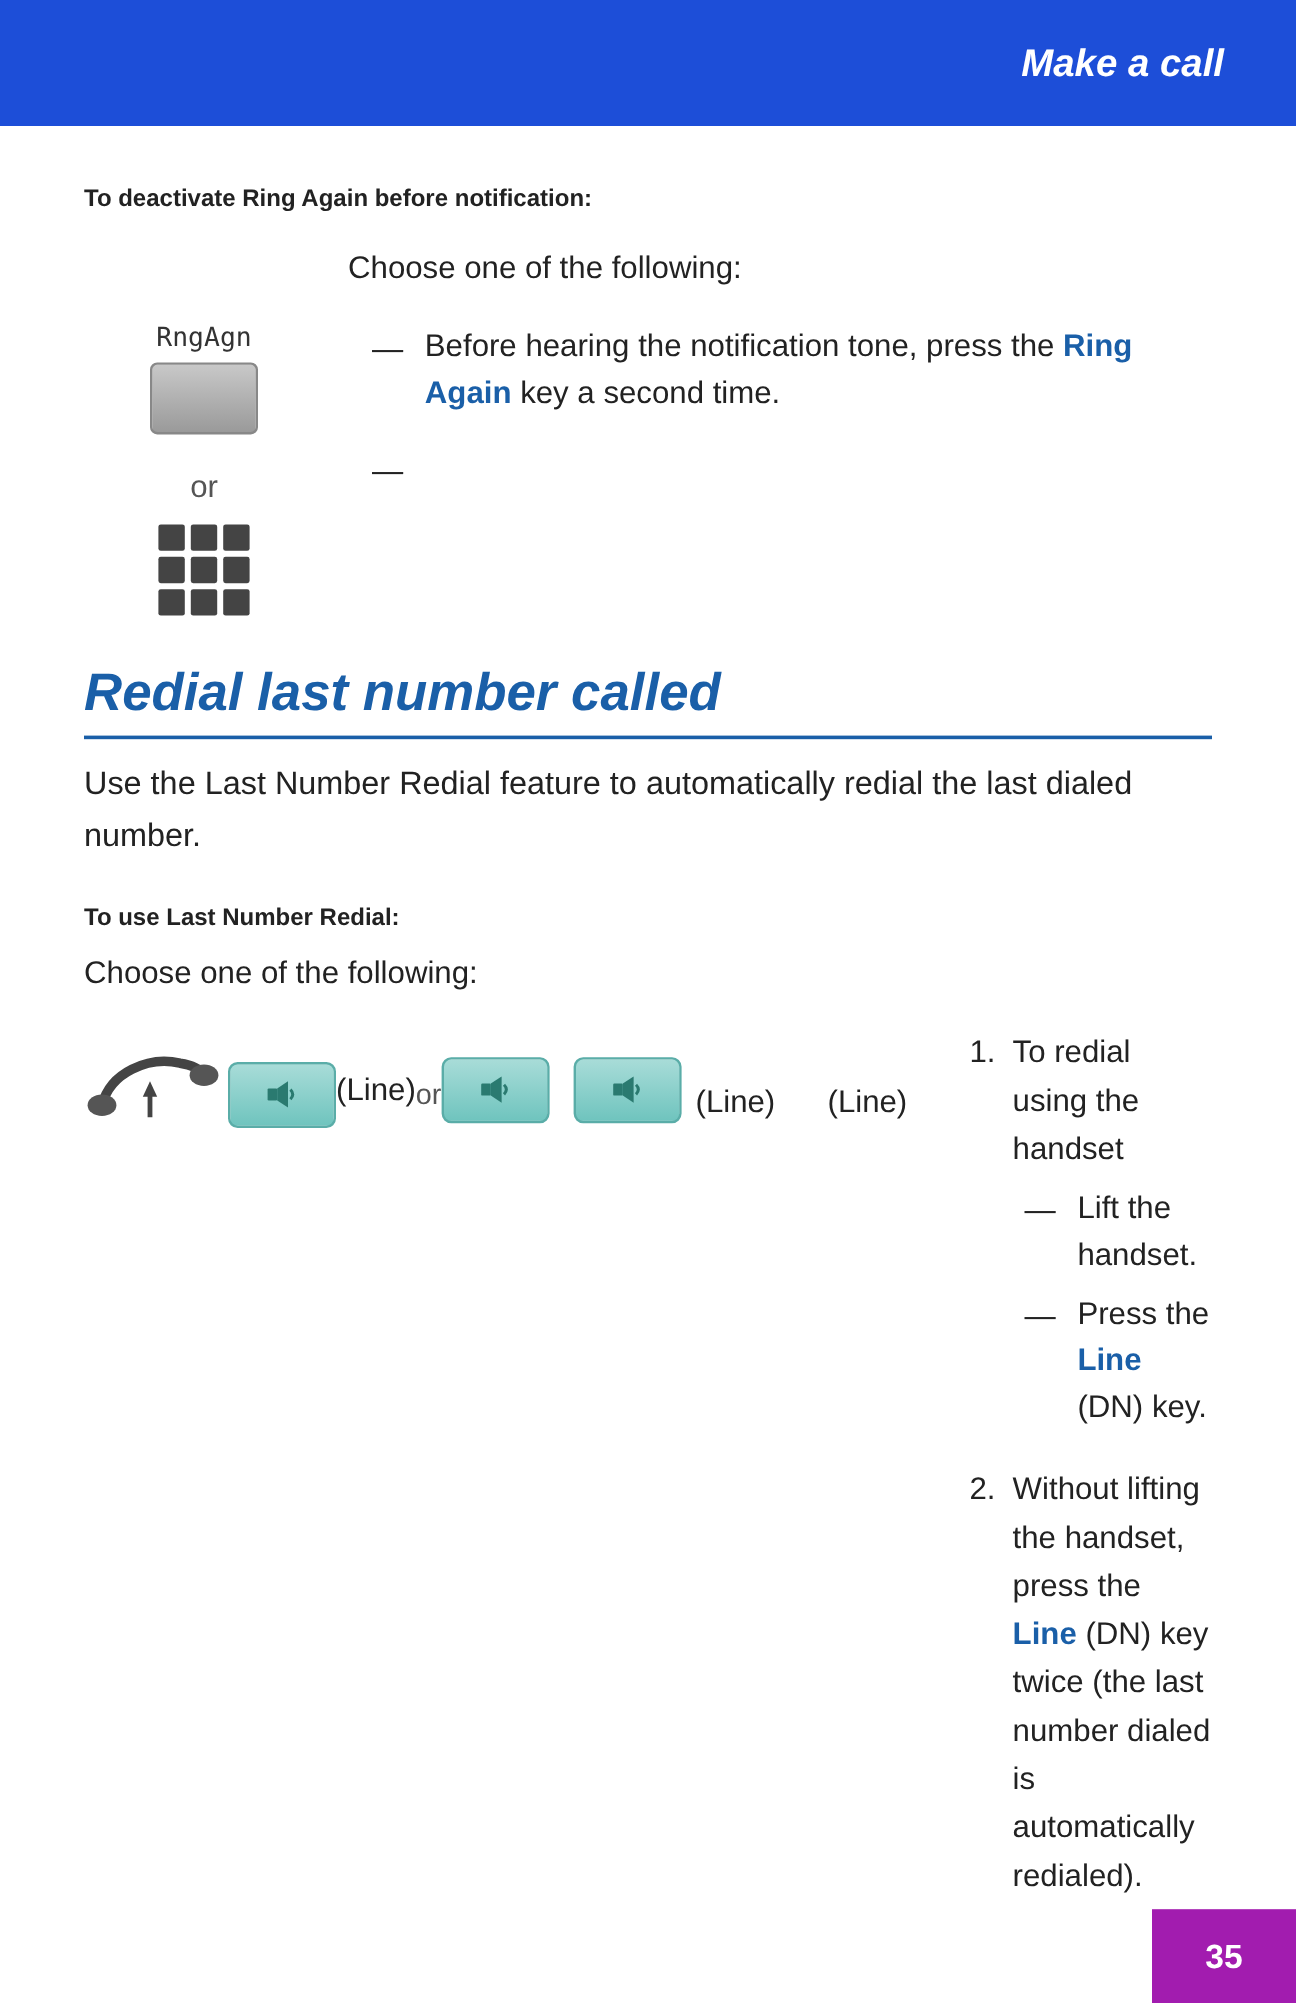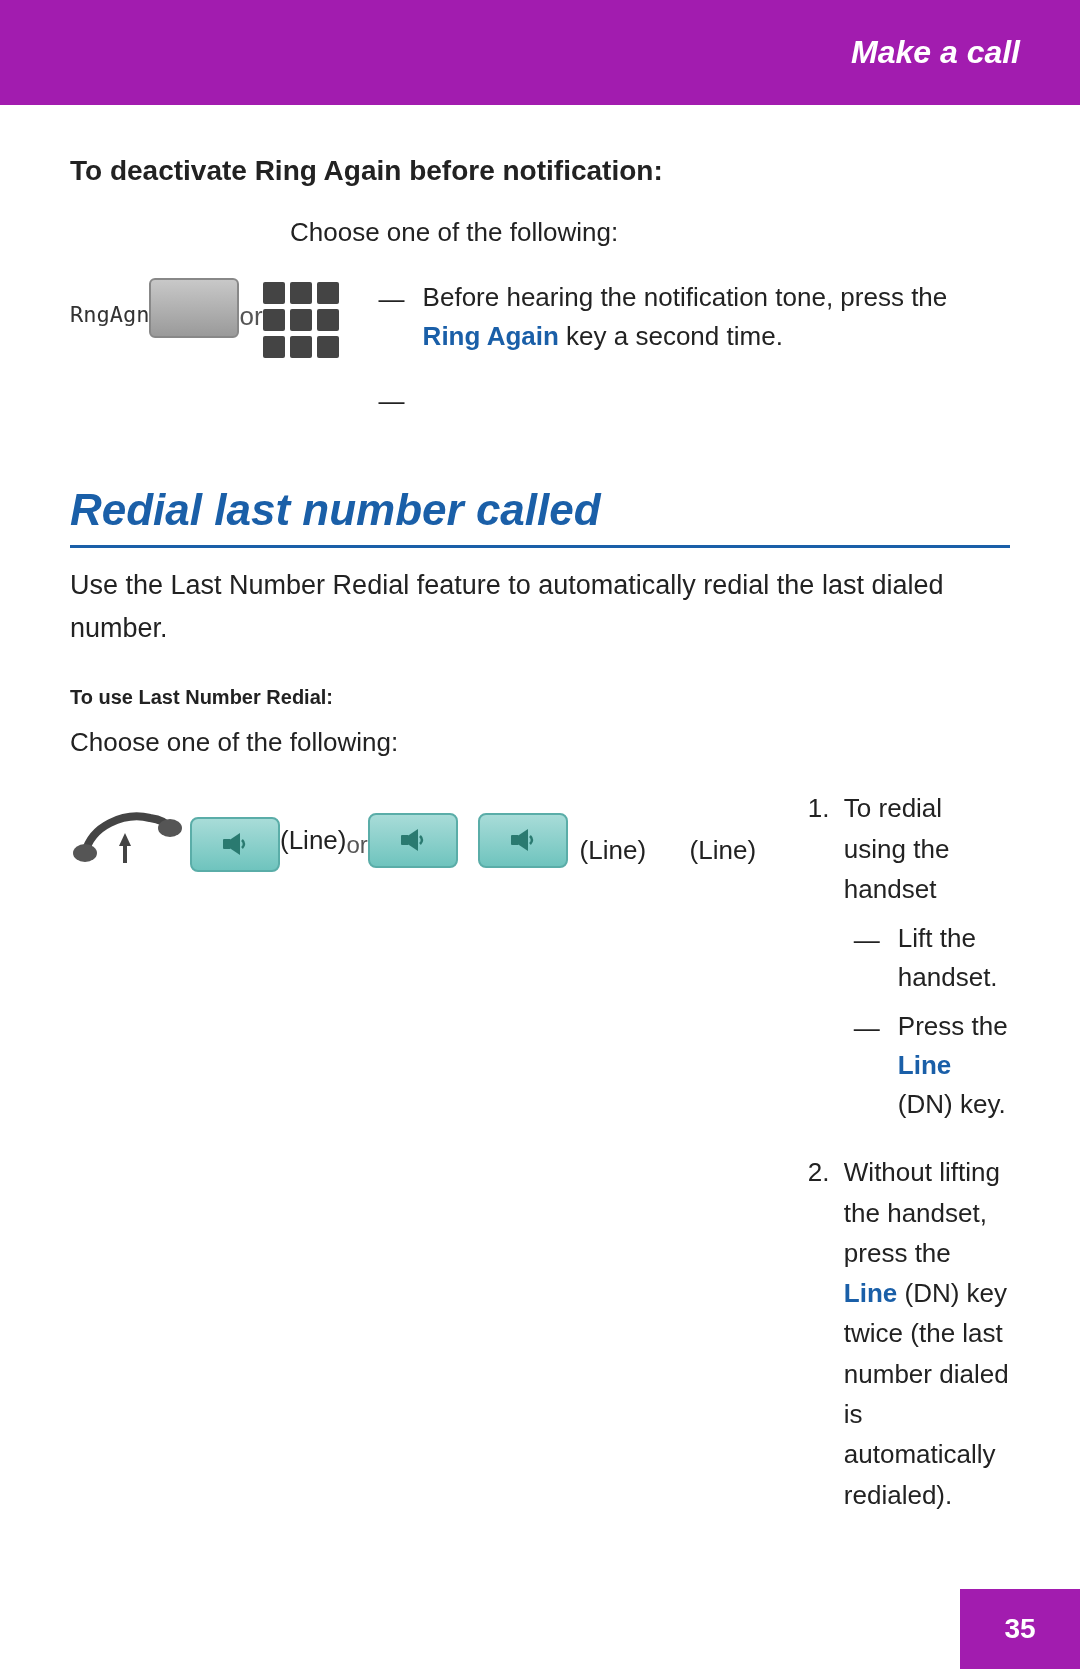--- a/index.html
+++ b/index.html
@@ -10,61 +10,61 @@
       font-family: Arial, Helvetica, sans-serif;
       font-size: 28px;
       color: #222222;
       position: relative;
     }
 
     
     .header-bar {
       width: 100%;
       height: 105px;
-      background: #a21caf;
+      background: #1d4ed8;
       display: flex;
       align-items: center;
       justify-content: flex-end;
       padding-right: 60px;
     }
     .header-title {
       color: #ffffff;
       font-size: 32px;
       font-weight: bold;
       font-style: italic;
     }
 
     
     .content {
       padding: 50px 70px 60px 70px;
     }
 
     
     .section-heading {
-      font-size: 28px;
+      font-size: 20px;
       font-weight: bold;
       margin-bottom: 30px;
     }
 
     .choose-text {
       font-size: 26px;
       margin-bottom: 20px;
       margin-left: 220px;
     }
 
     .deactivate-layout {
       display: flex;
       flex-direction: row;
       align-items: flex-start;
       margin-bottom: 40px;
     }
 
     .left-icons {
       display: flex;
-      flex-direction: row;
+      flex-direction: column;
       align-items: center;
       min-width: 200px;
       padding-top: 10px;
     }
 
     .rngagn-label {
       font-size: 22px;
       font-family: monospace;
       margin-bottom: 8px;
       color: #333;

